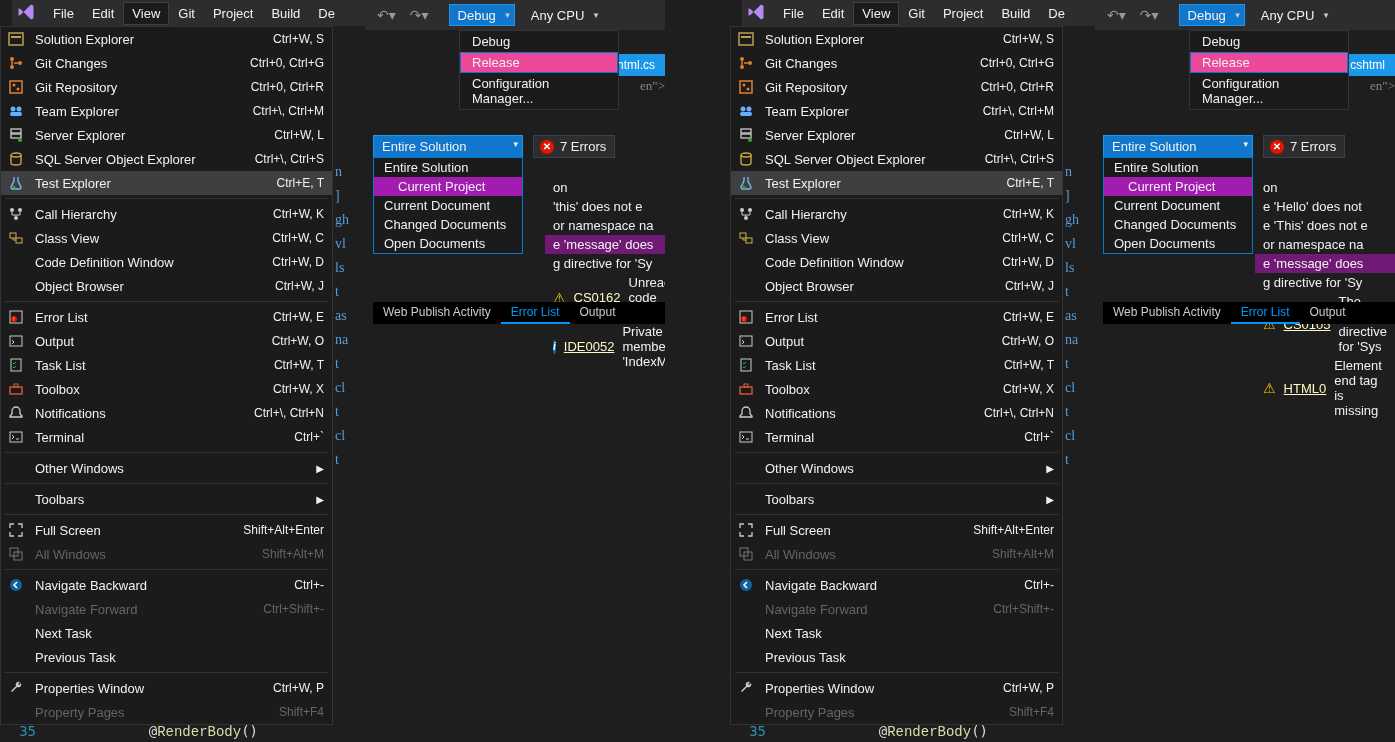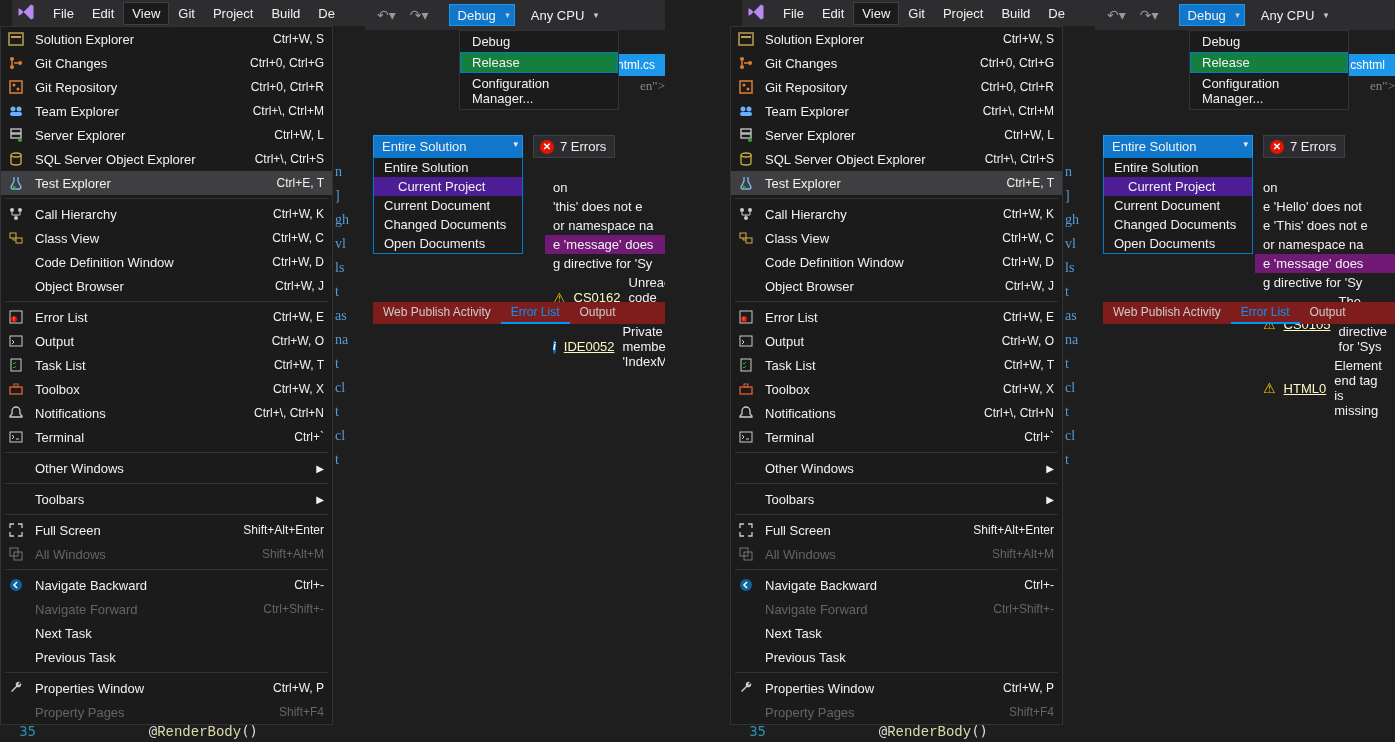--- a/index.html
+++ b/index.html
@@ -97,21 +97,21 @@
     position: absolute;
     background: #1b1b1c;
     border: 1px solid #333337;
     z-index: 10;
   }
   .ditem {
     padding: 3px 14px 3px 12px;
     min-height: 20px;
     display:flex; align-items:center;
   }
-  .ditem.hover { background: #15803d; border:1px solid #007acc; padding:2px 13px 2px 11px;}
+  .ditem.hover { background: #ec4899; border:1px solid #007acc; padding:2px 13px 2px 11px;}
   .tab { padding:4px 10px; background:#1c97ea; color:#fff; font-size:12px;}
   .codefrag {
     font-family: Consolas, monospace;
     font-size: 14px;
     padding: 2px 6px;
     white-space: pre;
     color: #dcdcdc;
   }
   .codefrag .kw { color:#569cd6;}
   .codefrag .attr { color:#9cdcfe;}
@@ -123,38 +123,38 @@
     position: relative;
     background: #333337;
     font-size:13px;
   }
   .scope-combo::after{ content:"▾"; position:absolute; right:4px; font-size:9px;}
   .scope-drop {
     border:1px solid #007acc;
     background:#1b1b1c;
   }
   .scope-item { padding:2px 10px; font-size:13px;}
-  .scope-item.hover { background:#4c1d95;padding-left:24px;}
+  .scope-item.hover { background:#a21caf;padding-left:24px;}
   .err-btn {
     border:1px solid #3f3f46;
     padding:3px 8px 3px 6px;
     display:inline-flex;
     align-items:center;
     gap:6px;
     background:#2d2d30;
     font-size:13px;
   }
   .err-circle { width:14px;height:14px;border-radius:50%;background:#e51400;color:#fff;display:flex;align-items:center;justify-content:center;font-size:10px;font-weight:bold;}
   .warn-tri { color:#ffcc00; font-size:14px;}
   .info-i { width:14px;height:14px;border-radius:50%;background:#007acc;color:#fff;display:flex;align-items:center;justify-content:center;font-size:10px;font-weight:bold;font-style:italic;}
   .errlist { font-size:13px;margin-top:18px; }
   .errrow { display:flex;align-items:center;gap:8px;padding:2px 8px;}
   .errrow.sel { background:#701a75; }
   .errcode { color:#fef9c3; text-decoration:underline;}
-  .bottomtabs { display:flex; background:#7f1d1d; height:22px; font-size:12px;}
+  .bottomtabs { display:flex; background:#000000; height:22px; font-size:12px;}
   .btab { padding:3px 10px; color:#ccc;}
   .btab.active { color:#0097fb; border-bottom:2px solid #0097fb; padding-bottom:1px;}
   .linenum { color:#2b91af; text-align:right; display:inline-block; width:30px; margin-right:20px;}
   svg { display:block;}
 </style>
 </head>
 <body>
 
 <svg width="0" height="0" style="position:absolute">
   <defs>

